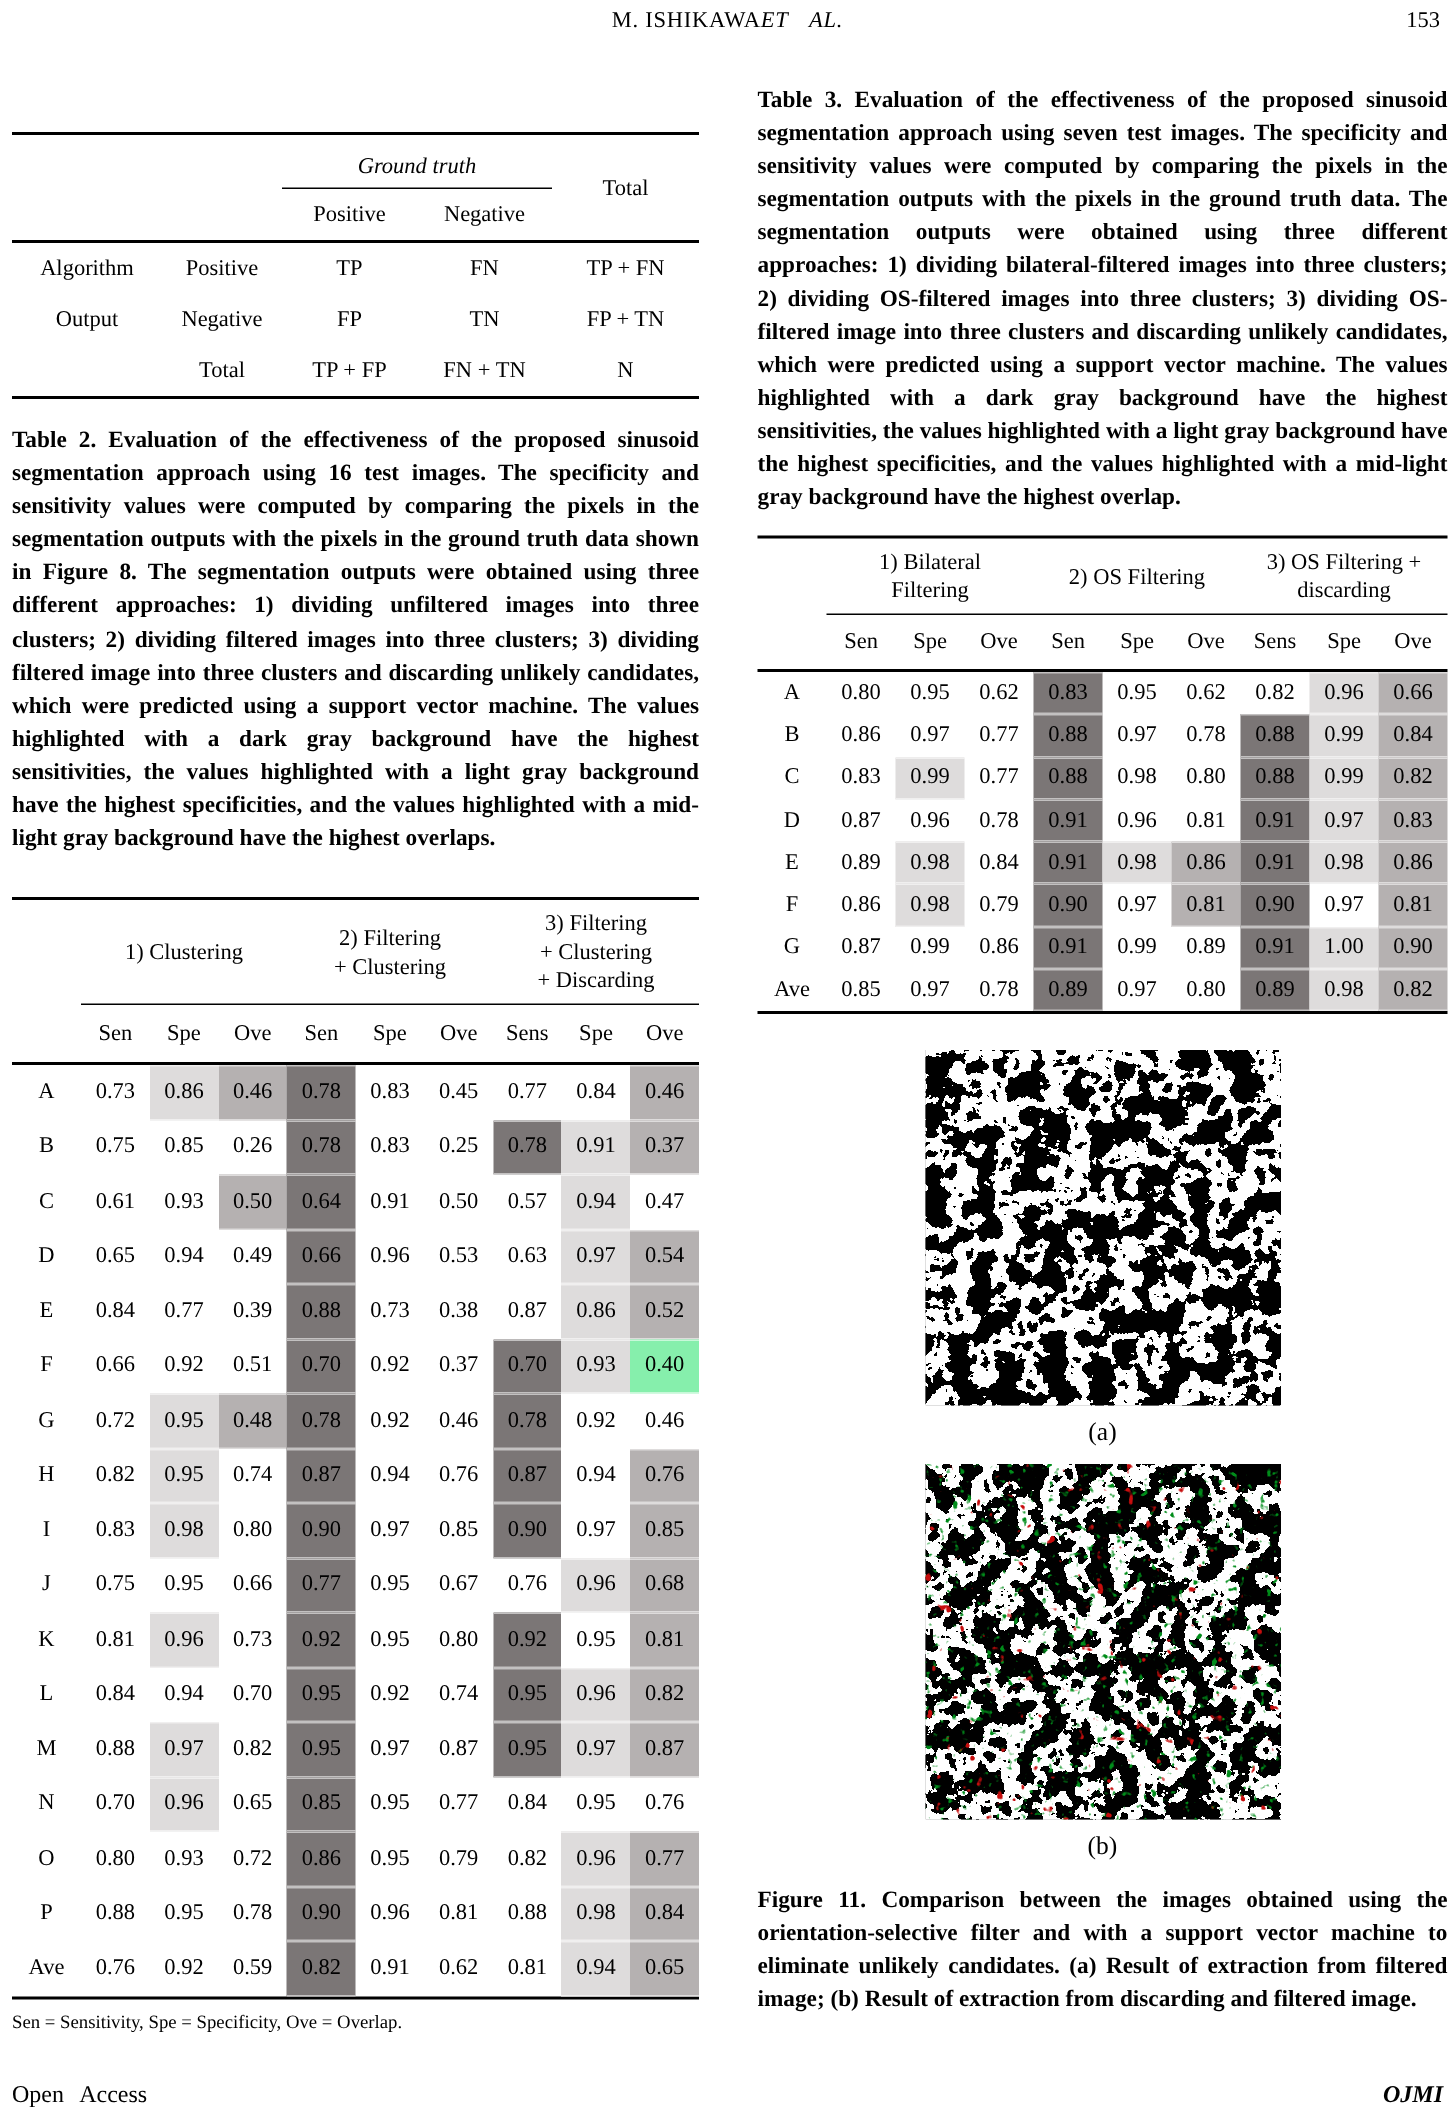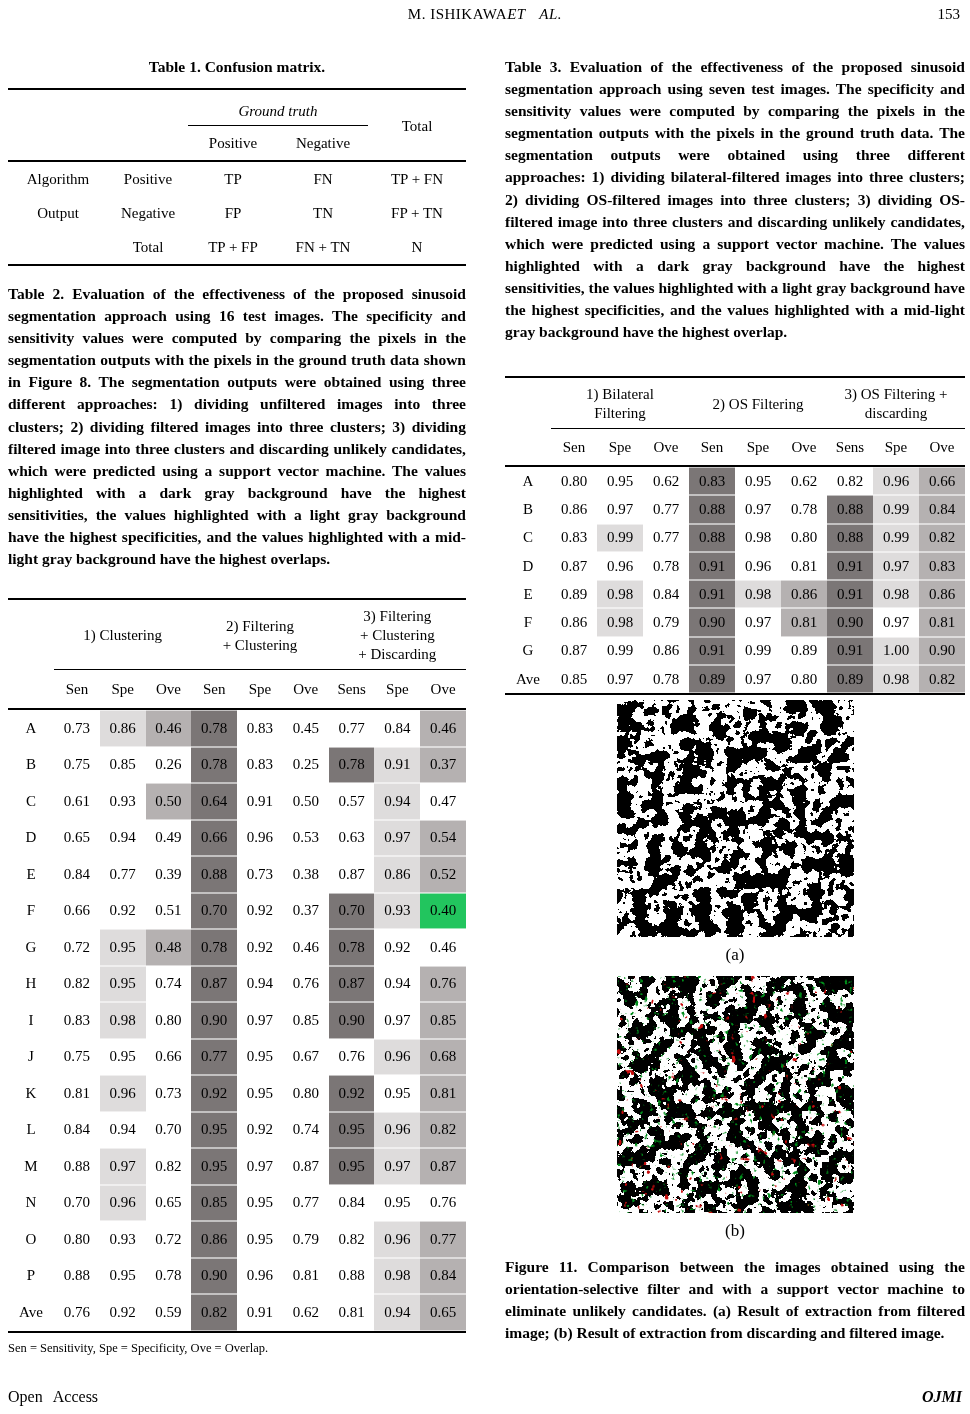--- a/index.html
+++ b/index.html
@@ -52,21 +52,20 @@
 </head>
 <body>
 
 <div class="page">
 
   <div class="abs runhead">
     <span>M. ISHIKAWA</span><span class="etal">ET AL.</span>
   </div>
   <div class="abs pagenum">153</div>
 
-  <div class="abs cap-center" style="left:8px; top:58px; width:458px;">Table 1. Confusion matrix.</div>
 
   <div class="abs t1grid" style="left:8px; top:88px; width:458px;">
     <div class="t1cell t1-gt" style="grid-area:1/3/2/5">Ground truth</div>
     <div class="t1cell" style="grid-area:1/5/3/6">Total</div>
     <div class="t1cell t1-rule" style="grid-area:2/1/3/3"></div>
     <div class="t1cell t1-rule" style="grid-area:2/3/3/4">Positive</div>
     <div class="t1cell t1-rule" style="grid-area:2/4/3/5">Negative</div>
     <div class="t1cell t1-rule" style="grid-area:2/5/3/6"></div>
 
     <div class="t1cell" style="grid-area:3/1/4/2">Algorithm</div>
@@ -177,21 +176,21 @@
       <div class="mx-row mx-datarow">
         <div class="mx-cell">F</div>
         <div class="mx-cell">0.66</div>
         <div class="mx-cell">0.92</div>
         <div class="mx-cell">0.51</div>
         <div class="mx-cell hl" style="background: rgb(123, 118, 118);">0.70</div>
         <div class="mx-cell">0.92</div>
         <div class="mx-cell">0.37</div>
         <div class="mx-cell hl" style="background: rgb(123, 118, 118);">0.70</div>
         <div class="mx-cell hl" style="background: rgb(222, 220, 220);">0.93</div>
-        <div class="mx-cell hl" style="background: #22c55e;">0.40</div>
+        <div class="mx-cell hl" style="background: #86efac;">0.40</div>
       </div>
       <div class="mx-row mx-datarow">
         <div class="mx-cell">G</div>
         <div class="mx-cell">0.72</div>
         <div class="mx-cell hl" style="background: rgb(222, 220, 220);">0.95</div>
         <div class="mx-cell hl" style="background: rgb(181, 177, 177);">0.48</div>
         <div class="mx-cell hl" style="background: rgb(123, 118, 118);">0.78</div>
         <div class="mx-cell">0.92</div>
         <div class="mx-cell">0.46</div>
         <div class="mx-cell hl" style="background: rgb(123, 118, 118);">0.78</div>
@@ -318,21 +317,21 @@
         <div class="mx-cell hl" style="background: rgb(222, 220, 220);">0.94</div>
         <div class="mx-cell hl" style="background: rgb(181, 177, 177);">0.65</div>
       </div>
       <div class="mx-rule"></div>
     </div>
 
   <div class="abs footnote" style="left:8px; top:1341px; width:458px;">Sen = Sensitivity, Spe = Specificity, Ove = Overlap.</div>
 
   <div class="abs cap" style="left:505px; top:56px; width:460px;">Table 3. Evaluation of the effectiveness of the proposed sinusoid segmentation approach using seven test images. The specificity and sensitivity values were computed by comparing the pixels in the segmentation outputs with the pixels in the ground truth data. The segmentation outputs were obtained using three different approaches: 1) dividing bilateral-filtered images into three clusters; 2) dividing OS-filtered images into three clusters; 3) dividing OS-filtered image into three clusters and discarding unlikely candidates, which were predicted using a support vector machine. The values highlighted with a dark gray background have the highest sensitivities, the values highlighted with a light gray background have the highest specificities, and the values highlighted with a mid-light gray background have the highest overlap.</div>
 
-  <div class="abs mx t3" style="left:505px; top:376px; width:460px;">
+  <div class="abs mx t3" style="left:505px; top:357px; width:460px;">
       <div class="mx-grouprow">
         <div class="mx-cell"></div>
         <div class="mx-cell mx-group">1) Bilateral
 Filtering</div>
         <div class="mx-cell mx-group">2) OS Filtering</div>
         <div class="mx-cell mx-group">3) OS Filtering +
 discarding</div>
       </div>
       <div class="mx-subrule"></div>
       <div class="mx-row mx-headrow">

